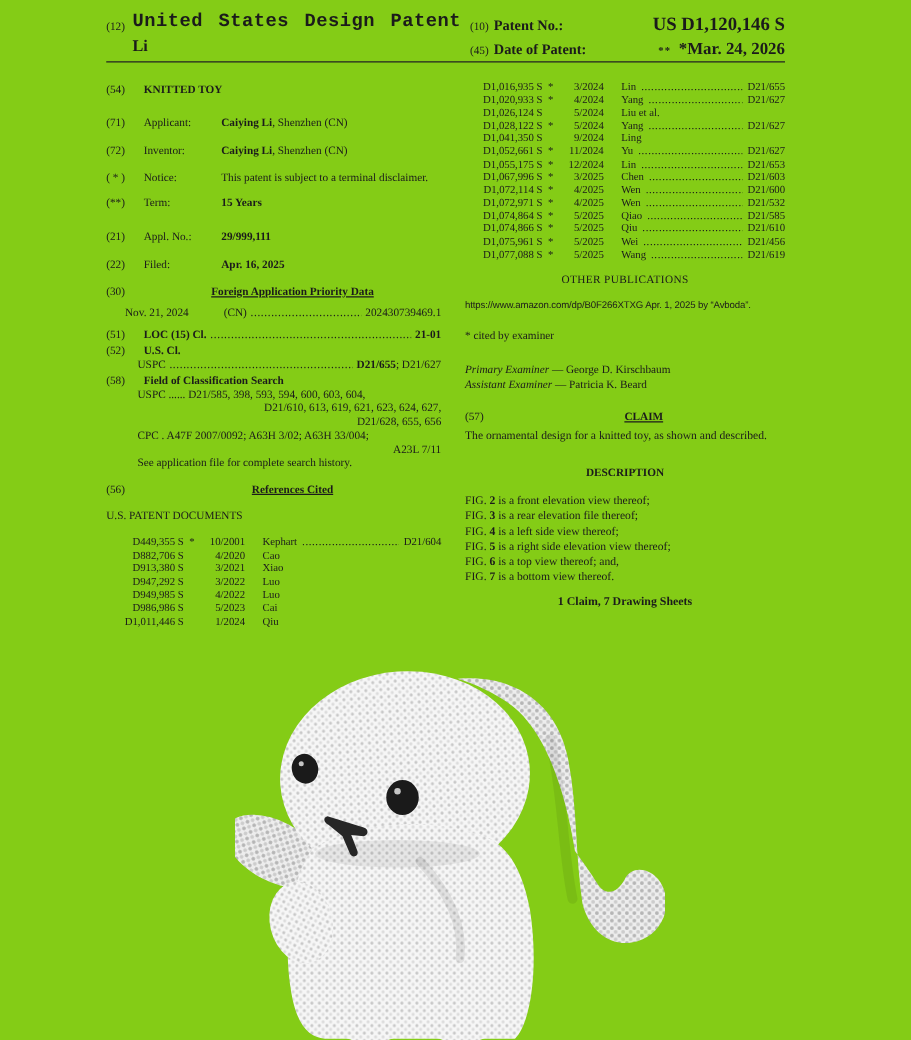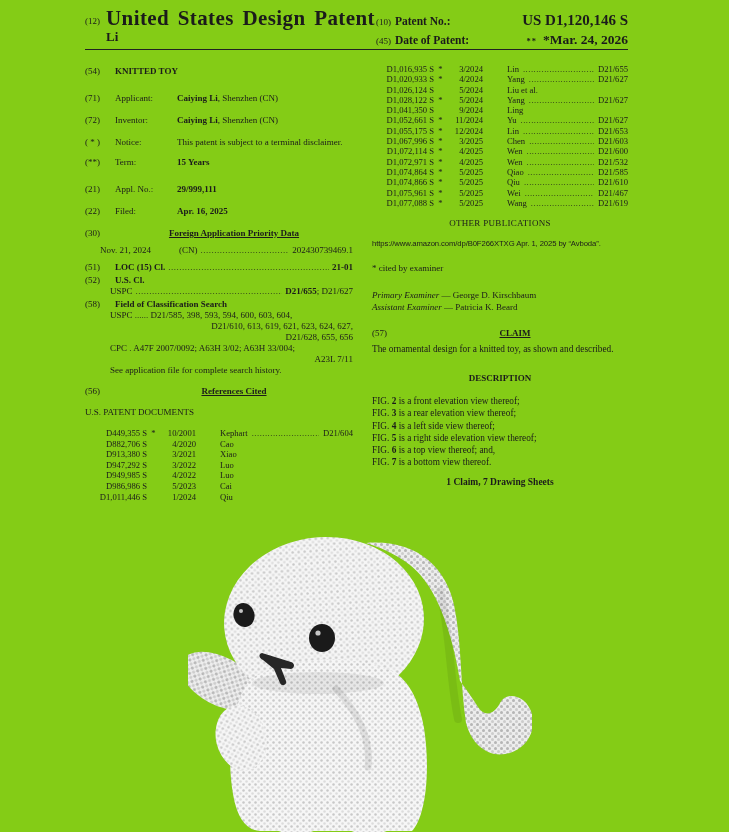--- a/index.html
+++ b/index.html
@@ -4,21 +4,21 @@
 <style>
   html,body { margin:0; padding:0; background:#ffffff; }
   .page {
     position:relative; width:729px; height:832px; background:#84cc16;
     font-family:"Liberation Serif", serif; color:#1b1b1b; overflow:hidden;
   }
   
   .header { position:absolute; left:85px; top:7px; width:543px; display:flex; justify-content:space-between; }
   .h-left { display:flex; align-items:flex-start; }
   .h-code { font-size:9px; margin-top:9px; margin-right:6px; }
-  .h-title { font-size:21px; font-weight:bold; letter-spacing:.4px; word-spacing:3px; line-height:22px; }
+  .h-title { font-size:15px; font-weight:bold; letter-spacing:.4px; word-spacing:3px; line-height:22px;font-family:Liberation Mono, monospace; }
   .h-surname { font-size:13px; font-weight:bold; line-height:16px; }
   .h-right { width:252px; font-size:11.5px; margin-top:4px; }
   .h-row { display:flex; align-items:baseline; line-height:18px; }
   .h-rcode { font-size:9px; margin-right:4px; }
   .h-rlabel { font-weight:bold; }
   .h-rvalue { margin-left:auto; font-weight:bold; }
   .h-patno { font-size:15px; }
   .h-date { font-size:13.5px; }
   .stars { font-size:8.5px; font-weight:bold; margin-right:6px; letter-spacing:1px; }
   .rule { position:absolute; left:85px; top:49px; width:543px; border-top:1.6px solid #222; }
@@ -48,21 +48,21 @@
   .mb10 { margin-bottom:10px; }
   .gap-lg { margin-bottom:16px; }
 
   
   .pat-rows { font-size:8.6px; }
   .pat-rows.lh-left .pat-row { line-height:10.6px; }
   .pat-rows.lh-right .pat-row { line-height:10.3px; }
   .pat-row { display:flex; white-space:nowrap; }
   .p-no   { width:62px; flex:none; text-align:right; }
   .p-star { width:13px; flex:none; text-align:center; }
-  .p-date { width:36px; flex:none; text-align:right; margin-right:24px; }
+  .p-date { width:36px; flex:none; text-align:right; margin-right:14px; }
   .p-name { flex:none; }
   .p-dots { flex:1; overflow:hidden; white-space:nowrap; margin:0 4px; letter-spacing:.5px; }
   .p-cls  { flex:none; }
 
   
   .other-title { text-align:center; margin-top:10px; letter-spacing:.3px; }
   .url-line { margin-top:9px; font-family:"Liberation Sans", sans-serif; font-size:7.7px; letter-spacing:-.1px; }
   .cited { margin-top:14px; }
   .examiner { margin-top:15px; line-height:12px; }
   .examiner .it { font-style:italic; }
@@ -377,21 +377,21 @@
           <span class="p-dots">..........................................</span>
           <span class="p-cls">D21/610</span>
         </div>
 
         <div class="pat-row">
           <span class="p-no">D1,075,961 S</span>
           <span class="p-star">*</span>
           <span class="p-date">5/2025</span>
           <span class="p-name">Wei</span>
           <span class="p-dots">..........................................</span>
-          <span class="p-cls">D21/467</span>
+          <span class="p-cls">D21/456</span>
         </div>
 
         <div class="pat-row">
           <span class="p-no">D1,077,088 S</span>
           <span class="p-star">*</span>
           <span class="p-date">5/2025</span>
           <span class="p-name">Wang</span>
           <span class="p-dots">..........................................</span>
           <span class="p-cls">D21/619</span>
         </div>
@@ -420,21 +420,21 @@
 
         <div class="fig-line">
           <span>FIG.</span>
           <span class="b">2</span>
           <span>is a front elevation view thereof;</span>
         </div>
 
         <div class="fig-line">
           <span>FIG.</span>
           <span class="b">3</span>
-          <span>is a rear elevation view thereof;</span>
+          <span>is a rear elevation file thereof;</span>
         </div>
 
         <div class="fig-line">
           <span>FIG.</span>
           <span class="b">4</span>
           <span>is a left side view thereof;</span>
         </div>
 
         <div class="fig-line">
           <span>FIG.</span>

